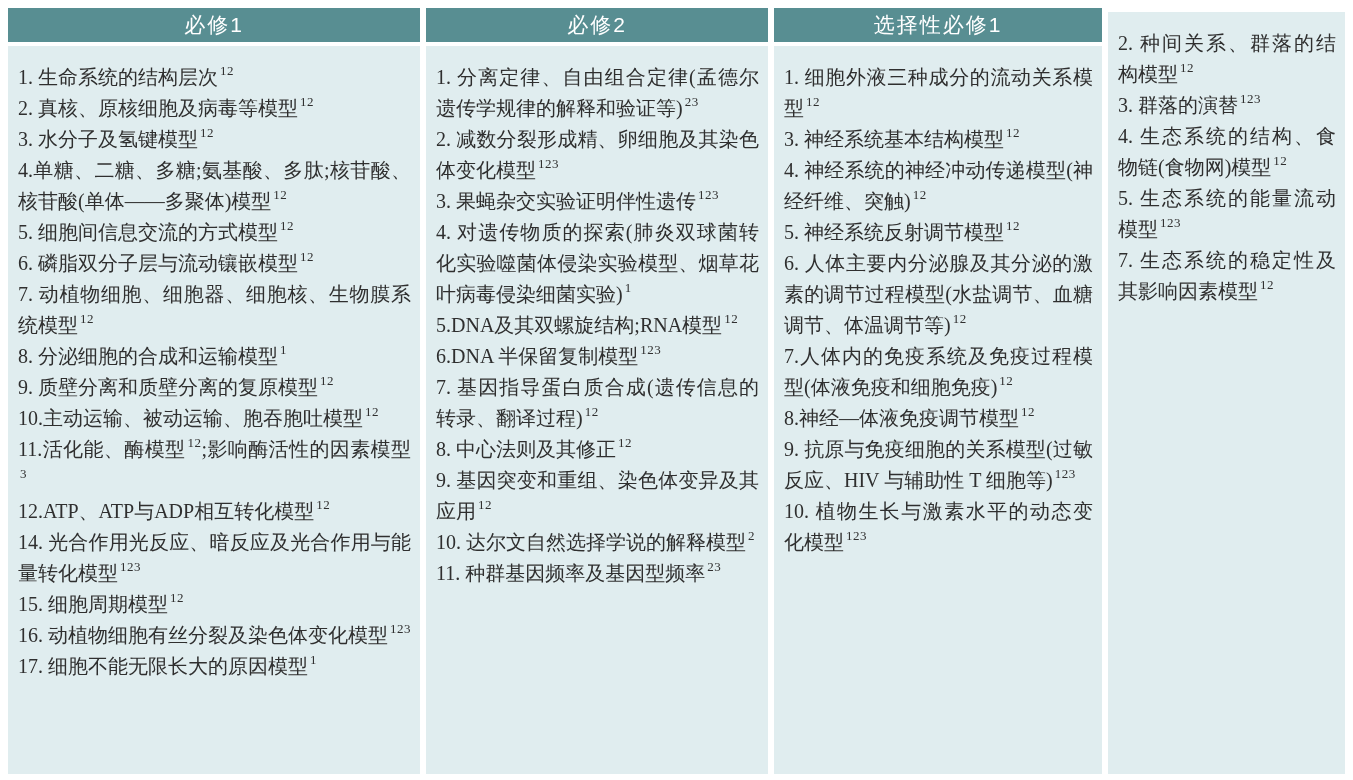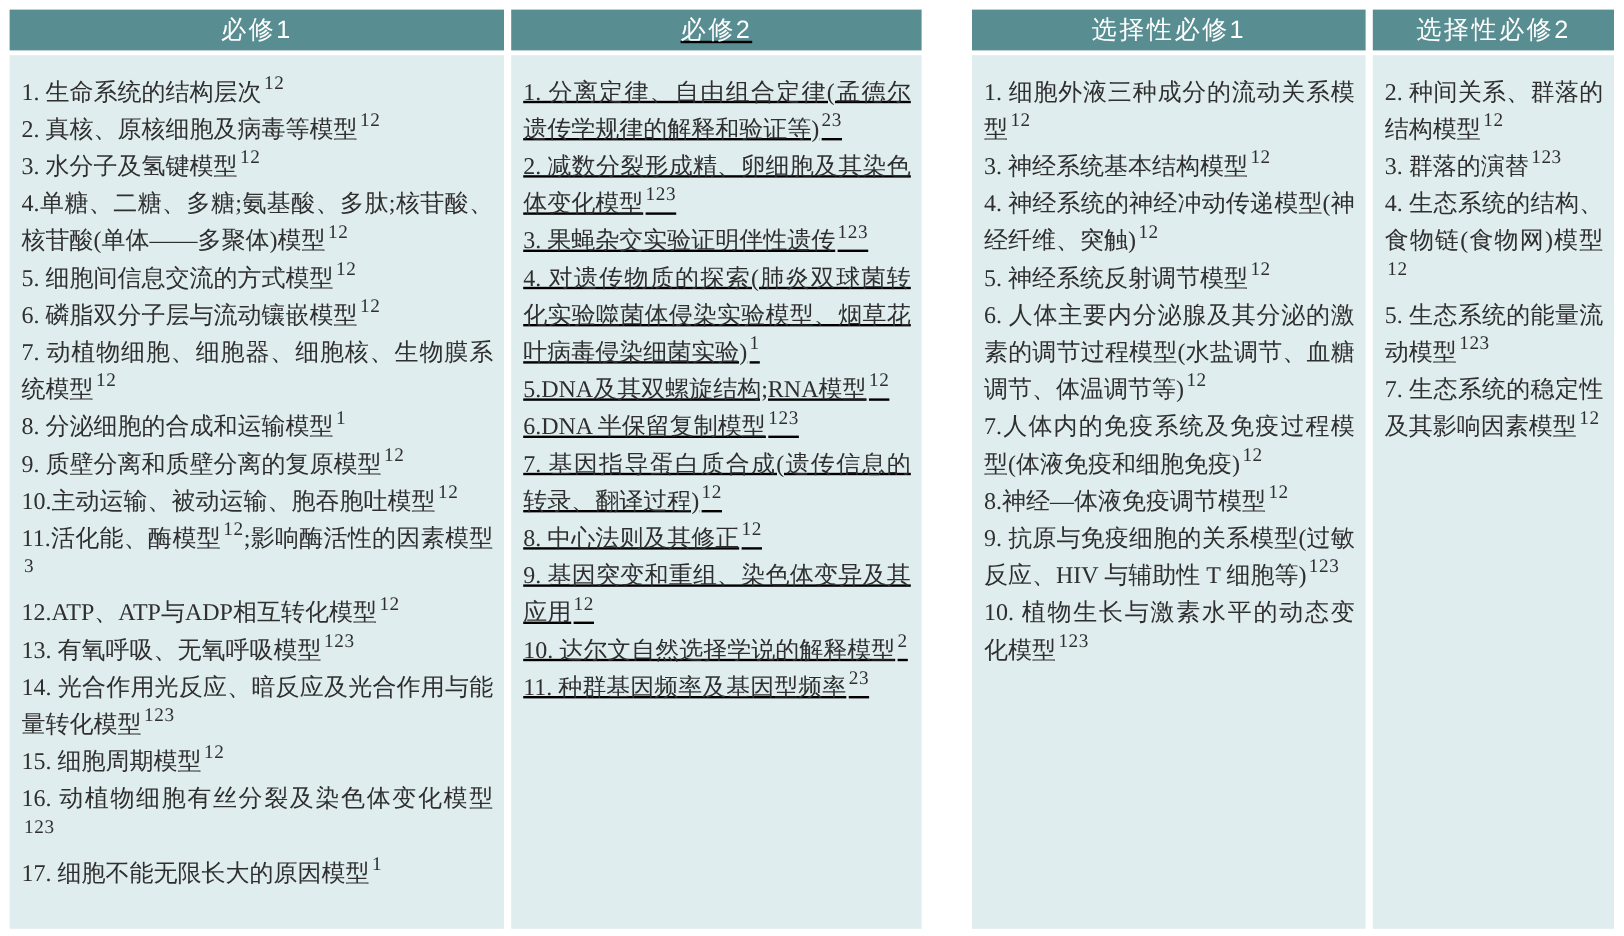--- a/index.html
+++ b/index.html
@@ -5,43 +5,43 @@
   html, body { margin: 0; padding: 0; background: #ffffff; }
   .page {
     width: 1353px; height: 780px; box-sizing: border-box;
     padding: 8px 8px 6px 8px;
     display: flex; gap: 6px;
     background: #ffffff;
     font-family: "Liberation Serif", "DejaVu Serif", serif;
   }
   .col { display: flex; flex-direction: column; box-sizing: border-box; }
   .col-0 { width: 412px; }
-  .col-1 { width: 342px; text-decoration: underline; }
-  .col-2 { width: 328px; margin-left: 36px; }
+  .col-1 { width: 342px; }
+  .col-2 { width: 328px; }
   .col-3 { flex: 1; }
   .col-header {
     height: 34px; flex: 0 0 34px;
     background: var(--header-bg, #588E92);
     color: var(--header-text, #ffffff);
     font-family: "Liberation Sans", sans-serif;
     font-size: 21px; letter-spacing: 2px;
     display: flex; align-items: center; justify-content: center;
   }
   .col-body {
     flex: 1; margin-top: 4px;
     background: var(--body-bg, #E0EDEF);
     padding: 16px 9px 10px 10px;
     font-size: 20px; line-height: 31px;
     color: var(--text-color, #2f2f2f);
     text-align: justify;
     overflow: hidden;
   }
   .item { margin: 0; }
   .item sup {
-    font-size: 16px; line-height: 0; margin-left: 2px;
+    font-size: 13px; line-height: 0; margin-left: 2px;
     position: relative; top: -1px;
     letter-spacing: 0.5px;
   }
 </style>
 </head>
 <body>
 
 <div class="page">
   <div class="col col-0">
     <div class="col-header">必修1</div>
@@ -51,21 +51,20 @@
         <p class="item">3. 水分子及氢键模型<sup>12</sup></p>
         <p class="item">4.单糖、二糖、多糖;氨基酸、多肽;核苷酸、核苷酸(单体——多聚体)模型<sup>12</sup></p>
         <p class="item">5. 细胞间信息交流的方式模型<sup>12</sup></p>
         <p class="item">6. 磷脂双分子层与流动镶嵌模型<sup>12</sup></p>
         <p class="item">7. 动植物细胞、细胞器、细胞核、生物膜系统模型<sup>12</sup></p>
         <p class="item">8. 分泌细胞的合成和运输模型<sup>1</sup></p>
         <p class="item">9. 质壁分离和质壁分离的复原模型<sup>12</sup></p>
         <p class="item">10.主动运输、被动运输、胞吞胞吐模型<sup>12</sup></p>
         <p class="item">11.活化能、酶模型<sup>12</sup>;影响酶活性的因素模型<sup>3</sup></p>
         <p class="item">12.ATP、ATP与ADP相互转化模型<sup>12</sup></p>
-        <p class="item">13. 有氧呼吸、无氧呼吸模型<sup>123</sup></p>
         <p class="item">14. 光合作用光反应、暗反应及光合作用与能量转化模型<sup>123</sup></p>
         <p class="item">15. 细胞周期模型<sup>12</sup></p>
         <p class="item">16. 动植物细胞有丝分裂及染色体变化模型<sup>123</sup></p>
         <p class="item">17. 细胞不能无限长大的原因模型<sup>1</sup></p>
       </div>
   </div>
   <div class="col col-1">
     <div class="col-header">必修2</div>
     <div class="col-body">
         <p class="item">1. 分离定律、自由组合定律(孟德尔遗传学规律的解释和验证等)<sup>23</sup></p>
@@ -89,21 +88,20 @@
         <p class="item">4. 神经系统的神经冲动传递模型(神经纤维、突触)<sup>12</sup></p>
         <p class="item">5. 神经系统反射调节模型<sup>12</sup></p>
         <p class="item">6. 人体主要内分泌腺及其分泌的激素的调节过程模型(水盐调节、血糖调节、体温调节等)<sup>12</sup></p>
         <p class="item">7.人体内的免疫系统及免疫过程模型(体液免疫和细胞免疫)<sup>12</sup></p>
         <p class="item">8.神经—体液免疫调节模型<sup>12</sup></p>
         <p class="item">9. 抗原与免疫细胞的关系模型(过敏反应、HIV 与辅助性 T 细胞等)<sup>123</sup></p>
         <p class="item">10. 植物生长与激素水平的动态变化模型<sup>123</sup></p>
       </div>
   </div>
   <div class="col col-3">
-    <div class="col-header">选择性必修2</div>
     <div class="col-body">
         <p class="item">2. 种间关系、群落的结构模型<sup>12</sup></p>
         <p class="item">3. 群落的演替<sup>123</sup></p>
         <p class="item">4. 生态系统的结构、食物链(食物网)模型<sup>12</sup></p>
         <p class="item">5. 生态系统的能量流动模型<sup>123</sup></p>
         <p class="item">7. 生态系统的稳定性及其影响因素模型<sup>12</sup></p>
       </div>
   </div>
 </div>
 

